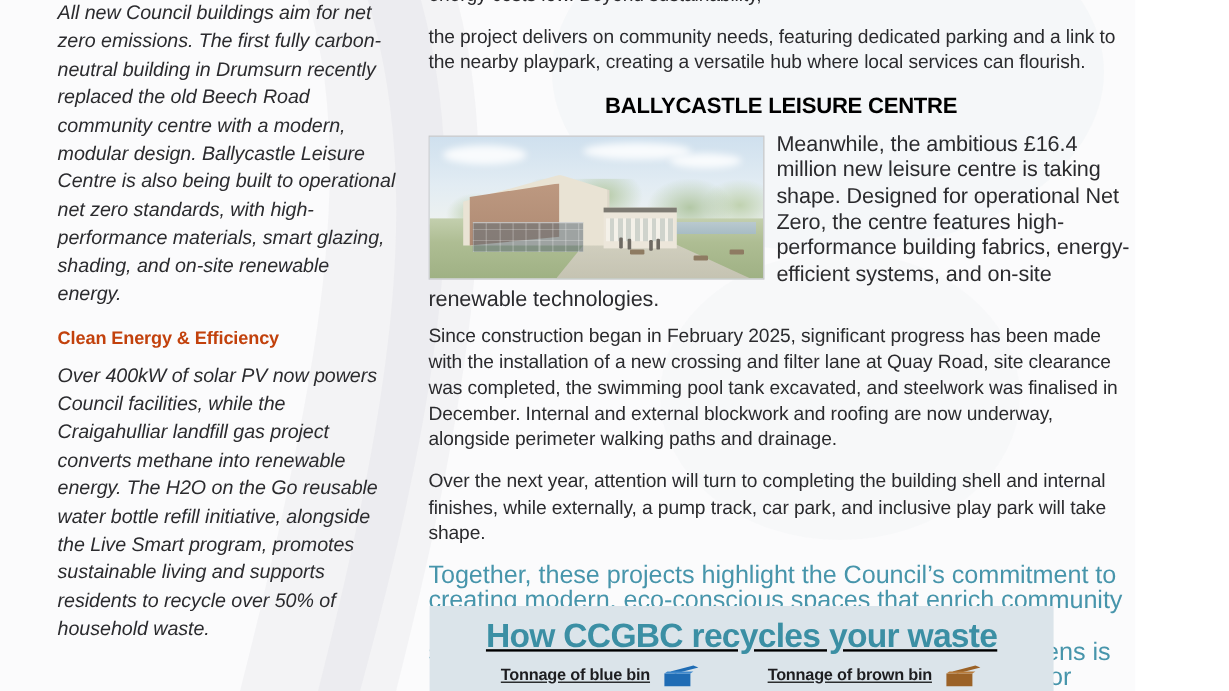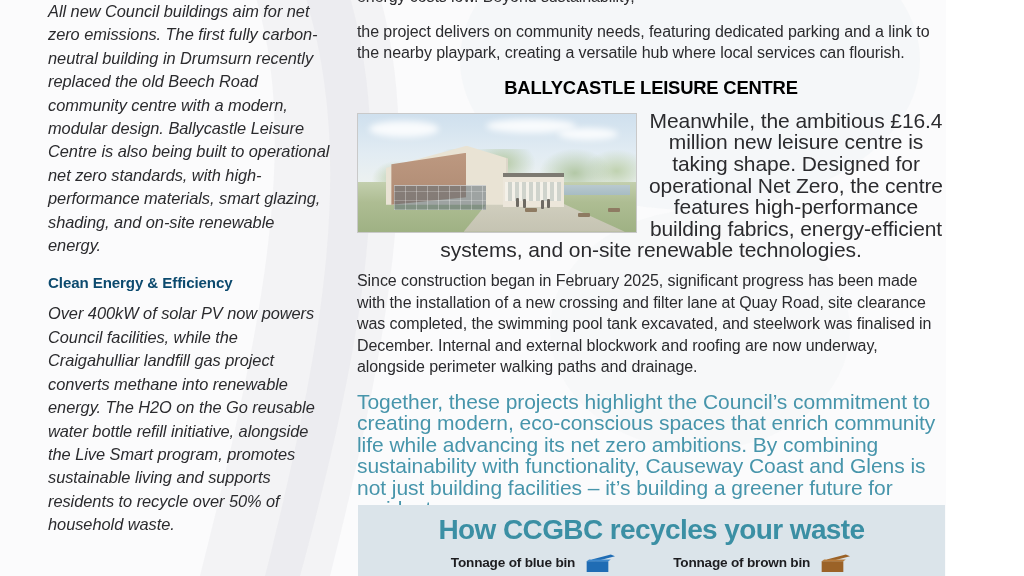--- a/index.html
+++ b/index.html
@@ -54,21 +54,21 @@
     line-height: 23.4px;
     letter-spacing: -0.05px;
     color: #2b2b2e;
     font-style: italic;
   }
   #left-col .subhead {
     margin: 0 0 10px 0;
     font-size: 15.1px;
     font-weight: bold;
     line-height: 19px;
-    color: #0c4a6e;
+    color: #c2410c;
     letter-spacing: -0.1px;
   }
 
   
   #right-col {
     position: absolute;
     left: 357px;
     top: 0px;
     width: 588px;
     color: #231f20;
@@ -110,26 +110,25 @@
     float: left;
     width: 278px;
     height: 118px;
     margin: 3px 10px 4px 0;
     border: 1px solid #c9c9c9;
     position: relative;
     overflow: hidden;
     background: #dfe7ee;
   }
   .img-text {
-    font-size: 21px;
+    font-size: 18px;
     line-height: 21.6px;
     letter-spacing: -0.08px;
     color: #2b2b2e;
     margin: 0;
-    text-align: center;
   }
 
   
   .r-sky {
     position: absolute; left:0; top:0; width:100%; height:62%;
     background: linear-gradient(180deg,#cfe0ee 0%,#e2ecf3 55%,#eef2f0 100%);
   }
   .r-cloud {
     position: absolute; border-radius: 50%;
     background: rgba(255,255,255,0.85); filter: blur(3px);
@@ -202,23 +201,24 @@
   }
   .r-bench {
     position: absolute; width: 12px; height: 4px; background: #8e7b62; border-radius: 1px;
   }
 
   
   #recycle-panel {
     position: absolute;
     left: 358px;
     top: 505px;
-    width: 587px;
+    width: 520px;
     height: 71px;
     background: #dbe4ea;
+    text-decoration: underline;
   }
   #recycle-panel .panel-title {
     text-align: center;
     margin: 9px 0 0 0;
     font-size: 28px;
     font-weight: bold;
     letter-spacing: -0.6px;
     color: #3b8fa4;
     line-height: 32px;
   }
@@ -293,20 +293,21 @@
         <div class="r-figure" style="left:68%;top:72%;"></div>
         <div class="r-bench" style="left:60%;top:80%;"></div>
         <div class="r-bench" style="left:79%;top:84%;"></div>
         <div class="r-bench" style="left:90%;top:80%;"></div>
       </div>
       <p class="img-text">Meanwhile, the ambitious £16.4 million new leisure centre is taking shape. Designed for operational Net Zero, the centre features high-performance building fabrics, energy-efficient systems, and on-site renewable technologies.</p>
     </div>
 
     <p class="body">Since construction began in February 2025, significant progress has been made with the installation of a new crossing and filter lane at Quay Road, site clearance was completed, the swimming pool tank excavated, and steelwork was finalised in December. Internal and external blockwork and roofing are now underway, alongside perimeter walking paths and drainage.</p>
 
+    <p class="body">Over the next year, attention will turn to completing the building shell and internal finishes, while externally, a pump track, car park, and inclusive play park will take shape.</p>
 
     <p class="pullquote">Together, these projects highlight the Council’s commitment to creating modern, eco-conscious spaces that enrich community life while advancing its net zero ambitions. By combining sustainability with functionality, Causeway Coast and Glens is not just building facilities – it’s building a greener future for residents.</p>
   </div>
 
   <div id="recycle-panel">
     <div class="panel-title">How CCGBC recycles your waste</div>
 
     <div class="stat-row">
 
       <div class="stat">

